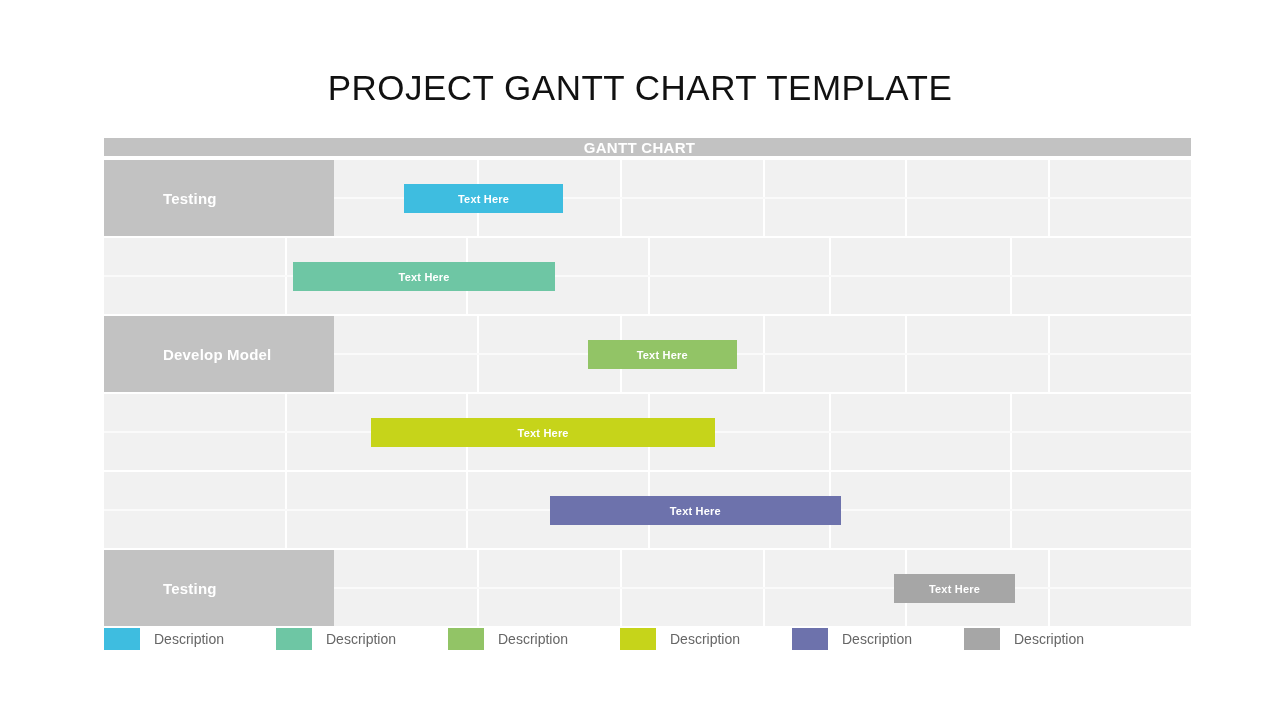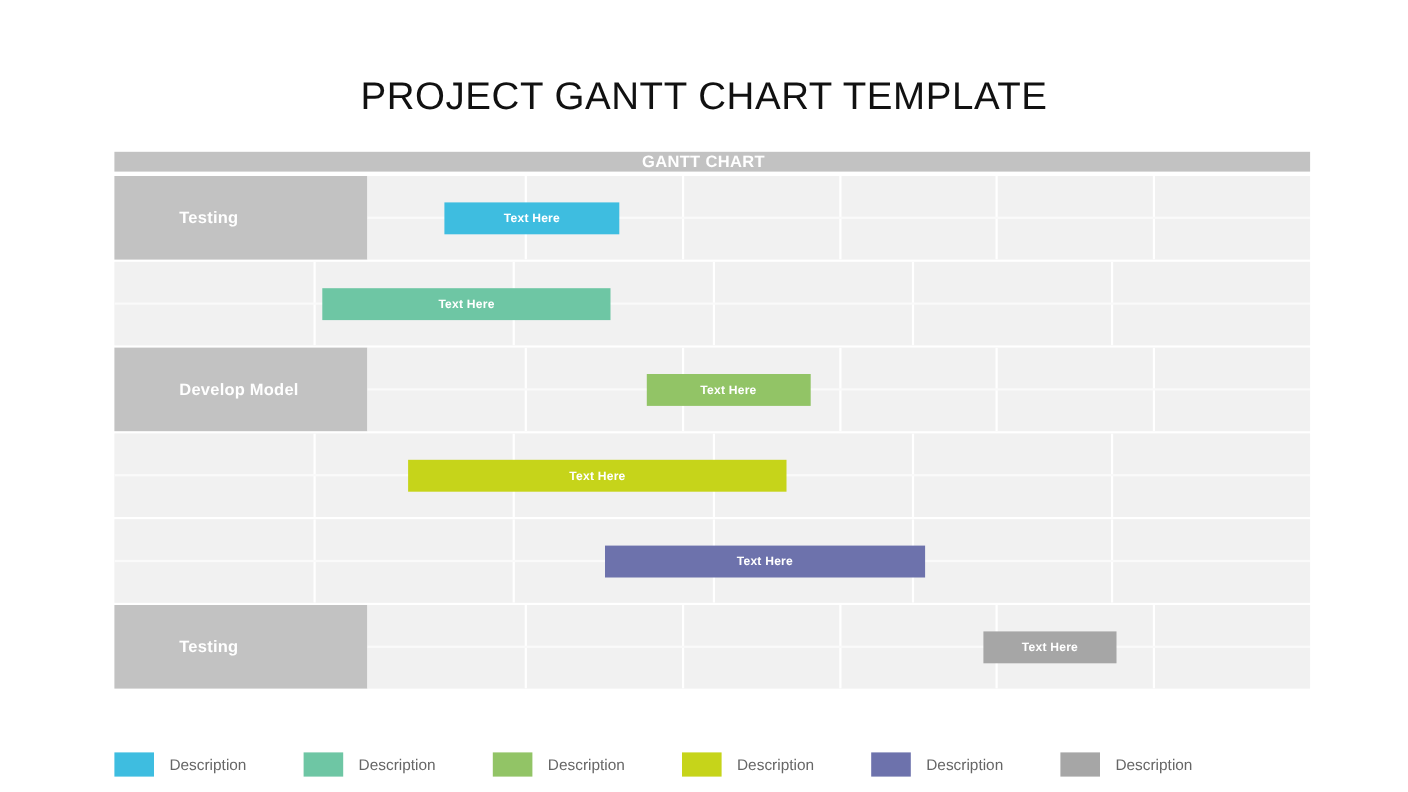--- a/index.html
+++ b/index.html
@@ -128,21 +128,21 @@
     font-weight: bold;
     letter-spacing: 0.2px;
     box-sizing: border-box;
     z-index: 3;
   }
 
   
   .legend {
     position: absolute;
     left: 104px;
-    top: 684px;
+    top: 628px;
     width: 1090px;
     display: flex;
     align-items: center;
   }
   .legend-item {
     display: flex;
     align-items: center;
     width: 172px;
   }
   .legend-swatch {

